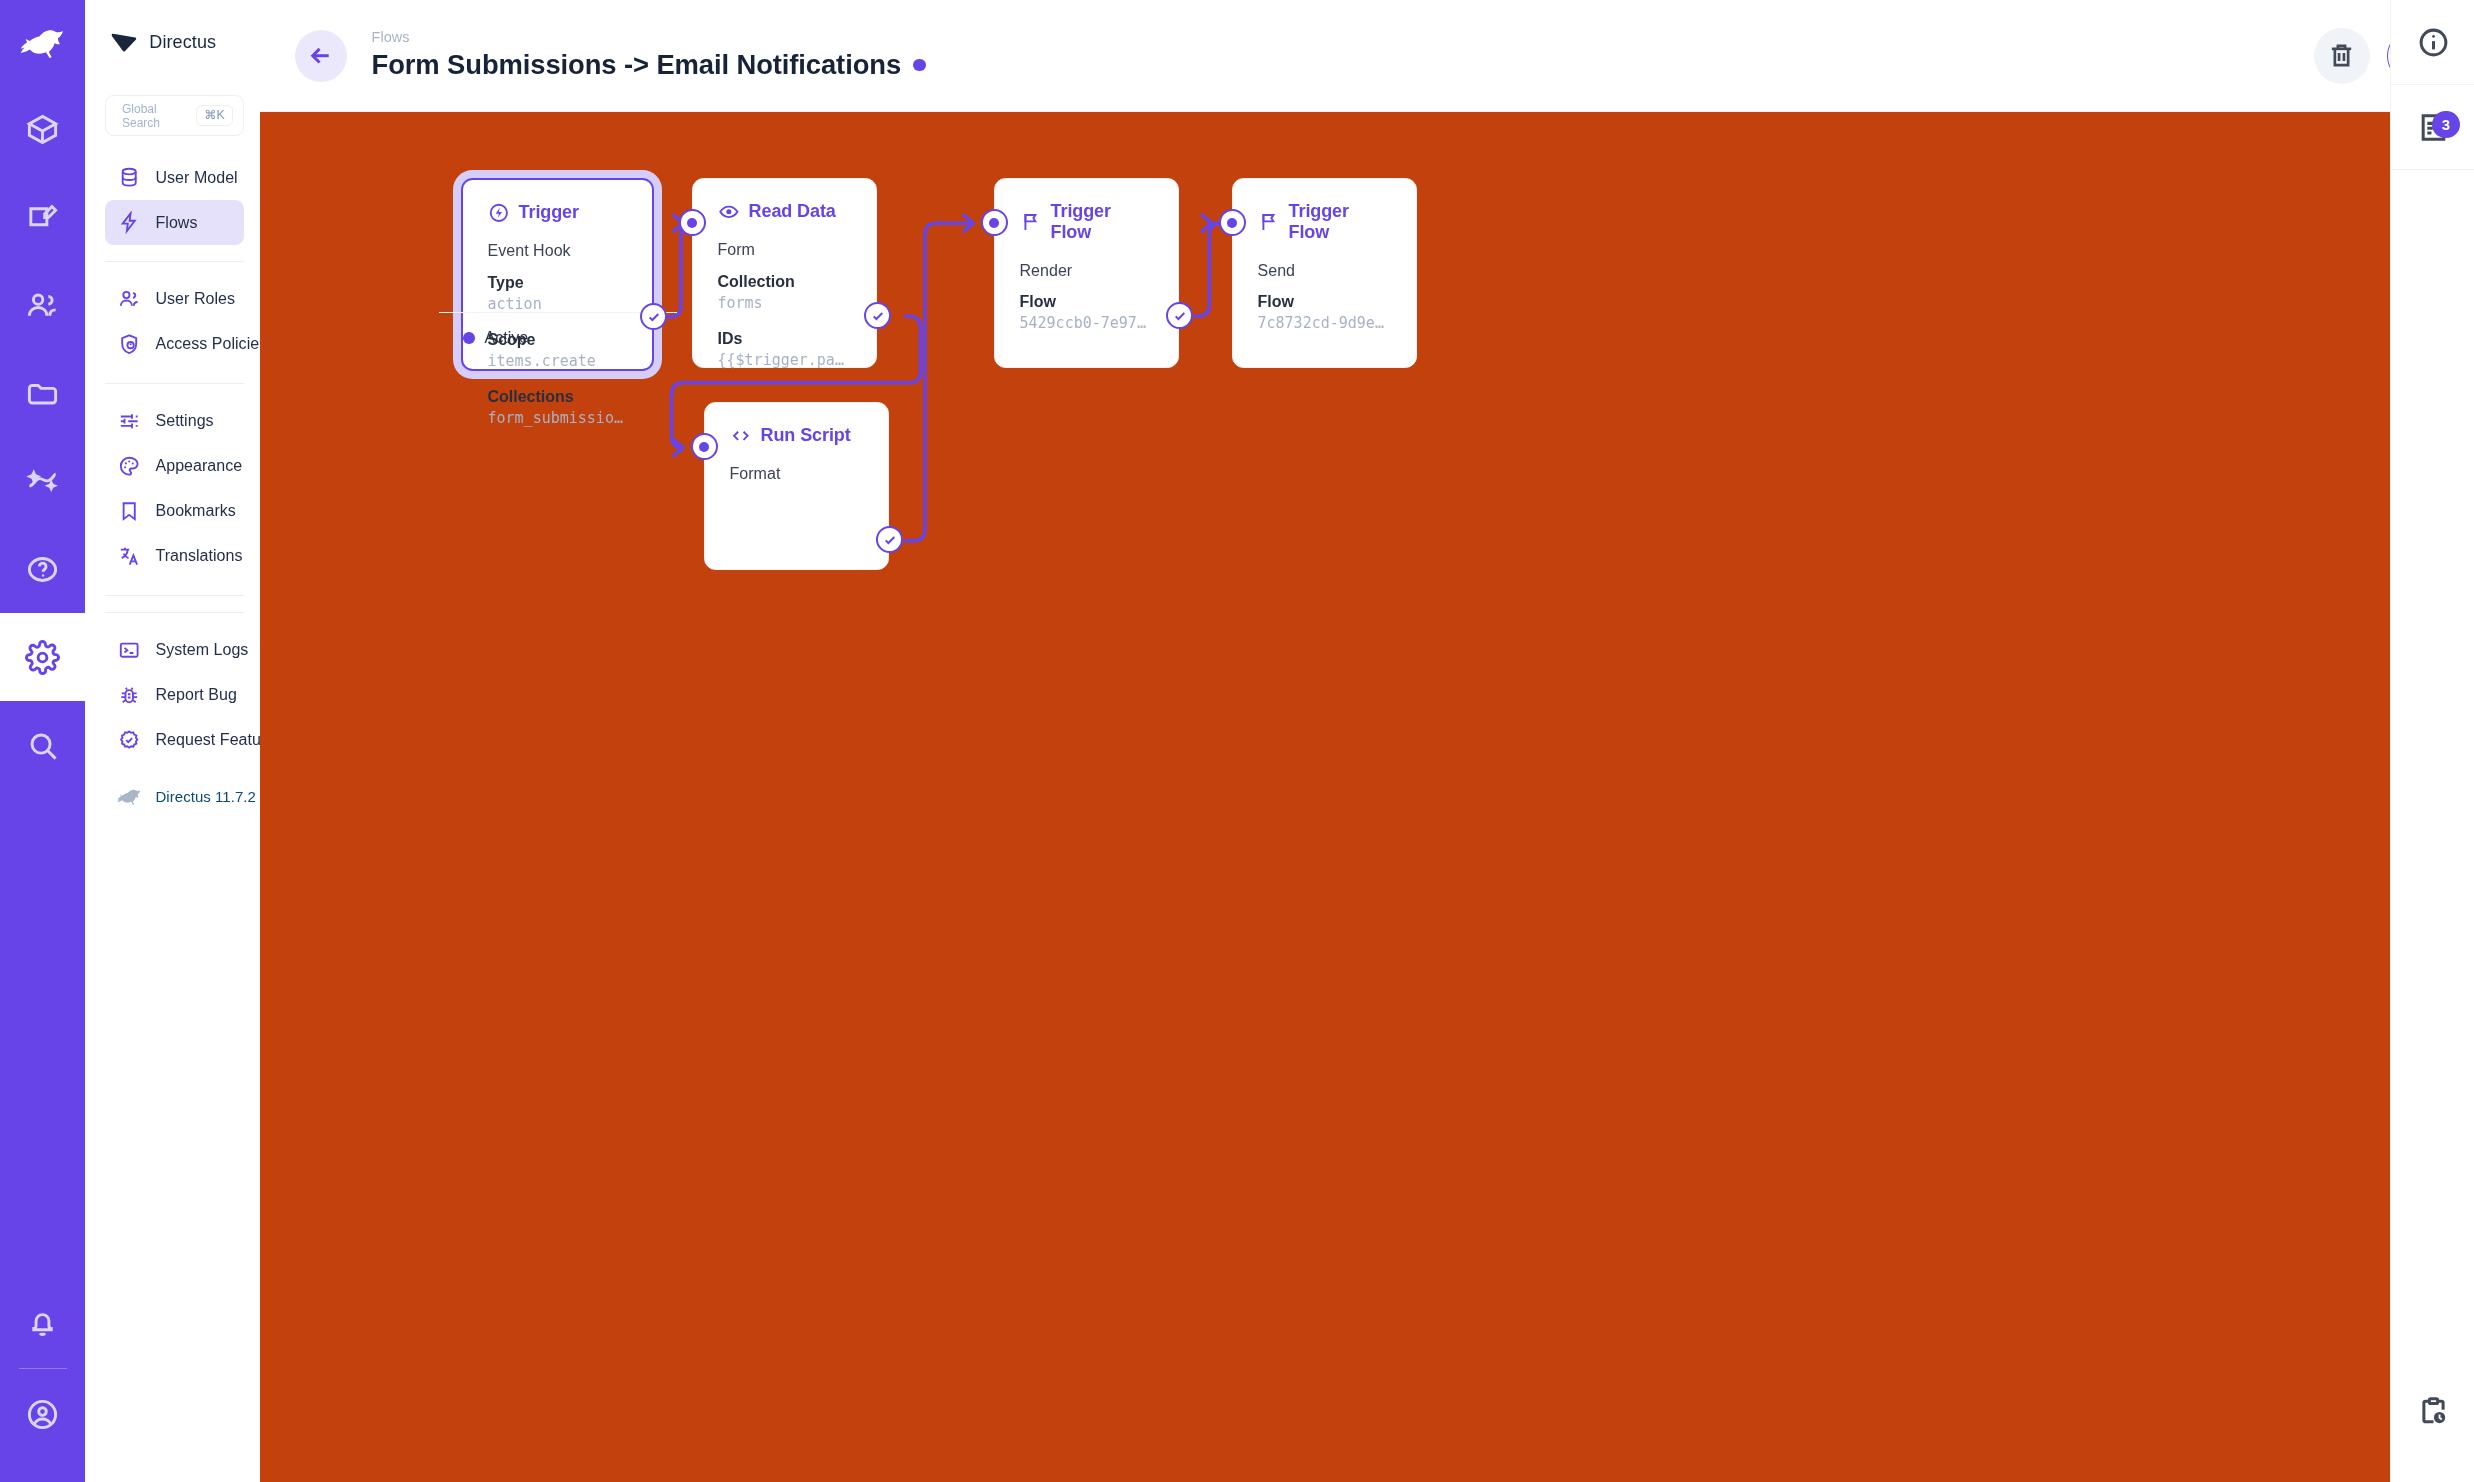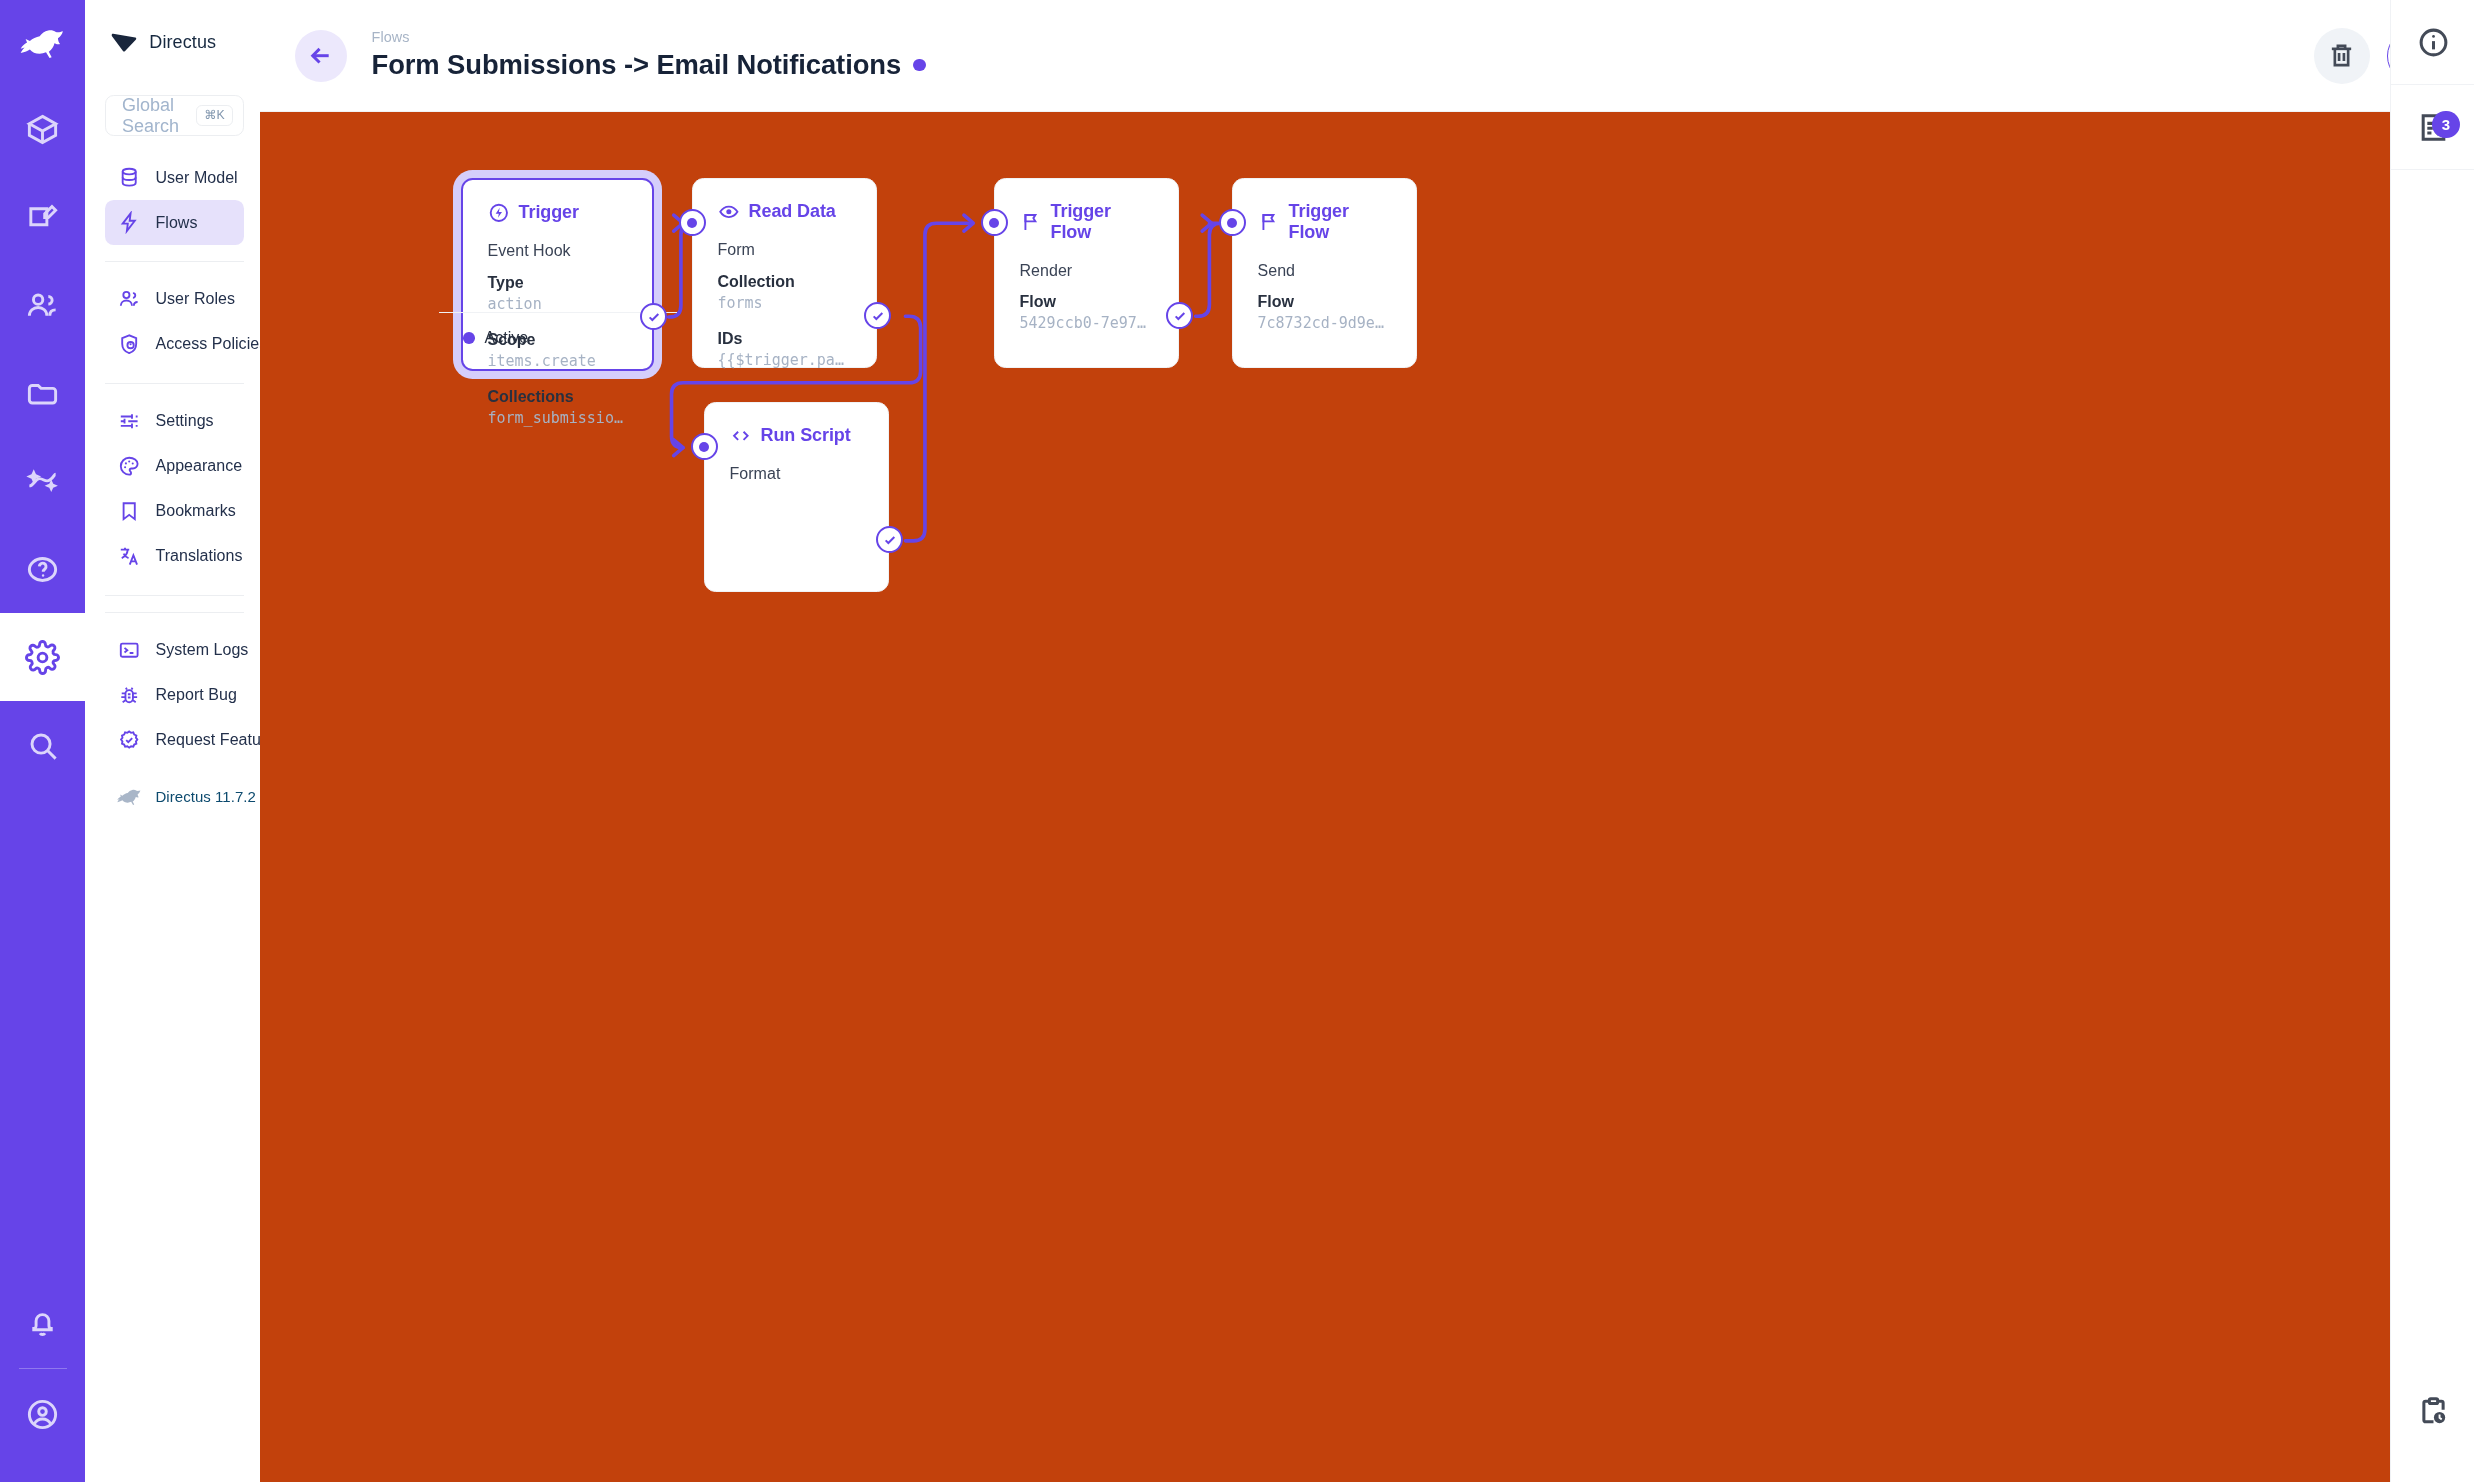--- a/index.html
+++ b/index.html
@@ -57,21 +57,21 @@
     font-size: 18px; color: #172940; font-weight: 400; letter-spacing: 0.1px;
   }
   .sb-search {
     margin: 10px 16px 0 20px;
     height: 41px;
     border: 1.4px solid #eceef1;
     border-radius: 8.7px;
     display: flex; align-items: center; justify-content: space-between;
     padding: 0 10px 0 16px;
   }
-  .sb-search .ph { font-size: 18px; color: #a2b5cd; }
+  .sb-search .ph { font-size: 12px; color: #a2b5cd; }
   .sb-search .kbd {
     border: 1.4px solid #eceef1; border-radius: 5.8px;
     font-size: 12.3px; color: #8196ae; padding: 2.2px 7.2px 3.6px;
     line-height: 1;
   }
   .sb-group { padding-top: 19px; }
   .sb-item {
     display: flex; align-items: center; gap: 13.7px;
     height: 45px; margin: 0 16px 0 20px;
     padding-left: 12.3px;
@@ -542,21 +542,21 @@
           <div class="fv">{{$trigger.payload.form}}</div>
         </div>
         <div class="port in" style="left:-14.4px; top:30px;"></div>
         <div class="port out" style="left:171px; top:123px;">
           <svg viewBox="0 0 24 24">
               <path d="M5.5 12.5l4 4 9-9"></path>
             </svg>
         </div>
       </div>
 
-      <div class="node" style="left:444px; top:290px; width:185px; height:190px;">
+      <div class="node" style="left:444px; top:290px; width:185px; height:168px;">
         <div class="node-head">
           <span class="hic">
             <svg viewBox="0 0 24 24">
                 <path d="M9 7.5L4.5 12 9 16.5M15 7.5L19.5 12 15 16.5"></path>
               </svg>
           </span>
           <span class="htxt">Run Script</span>
         </div>
         <div class="node-name">Format</div>
         <div class="port in" style="left:-14.4px; top:30px;"></div>

